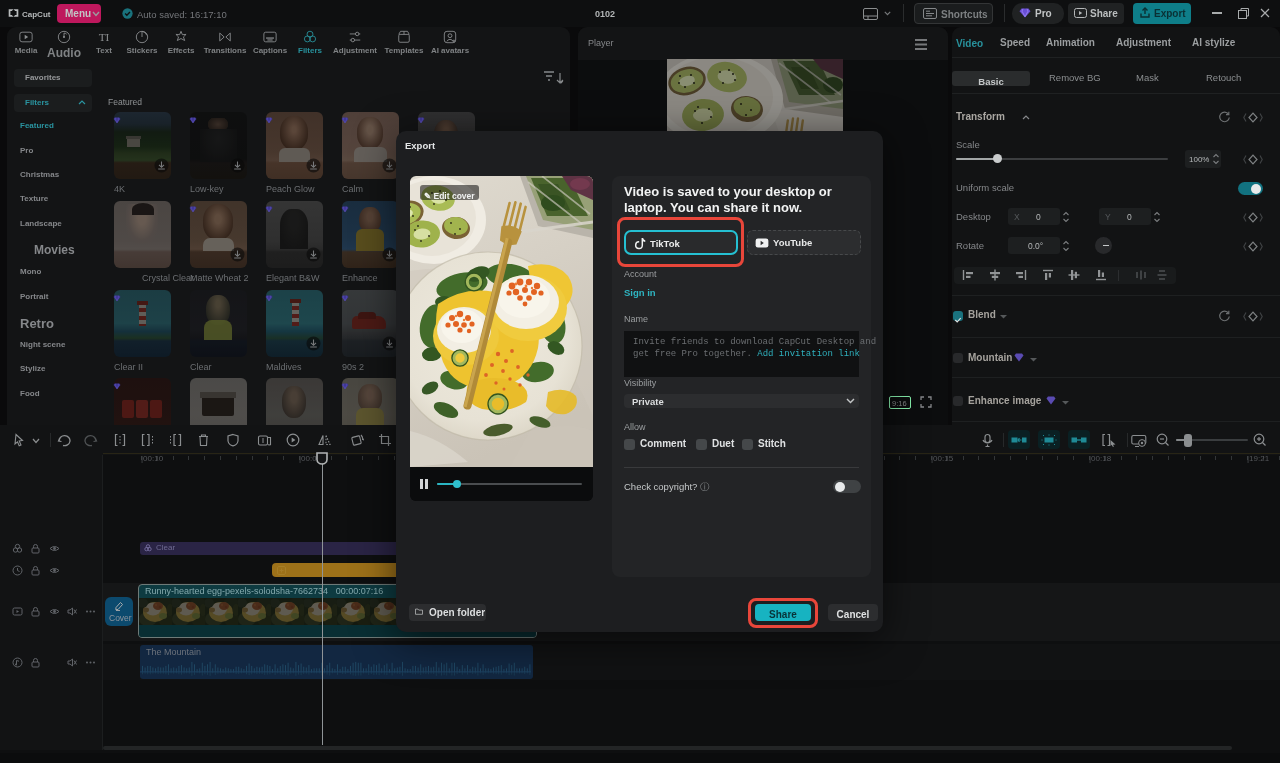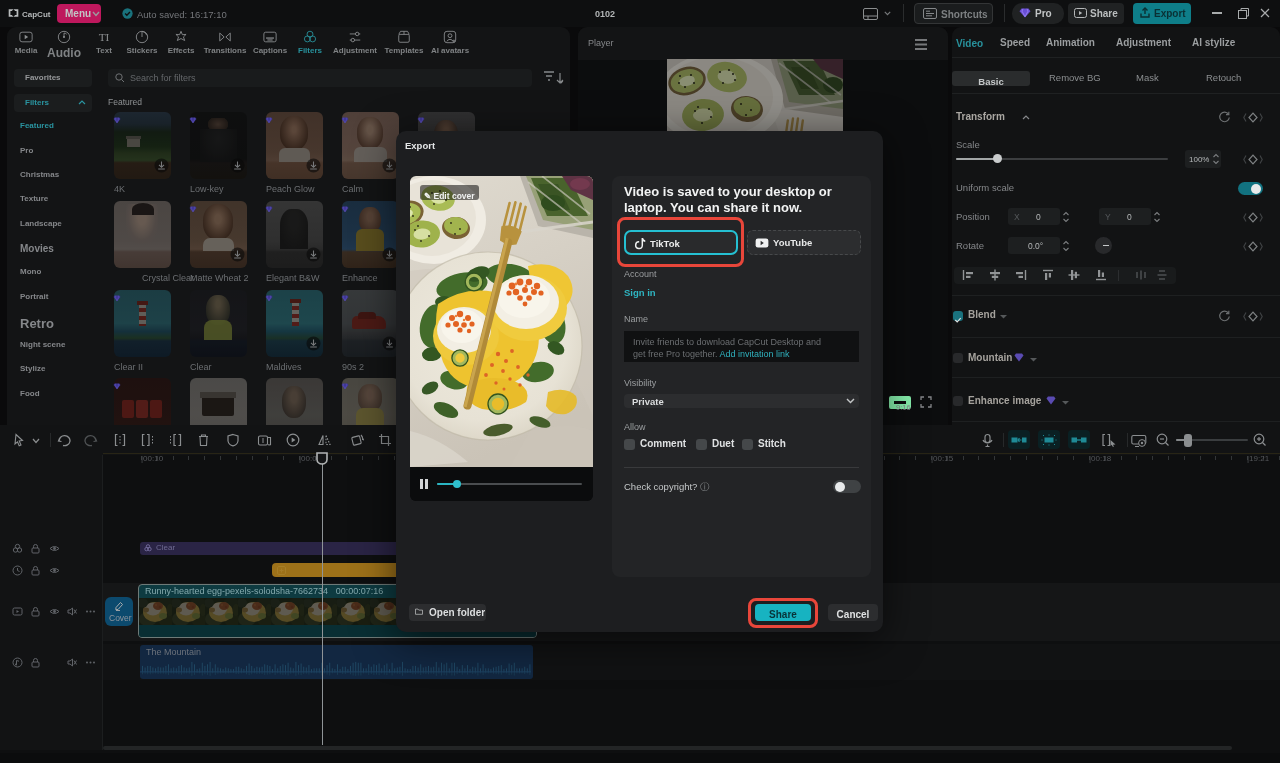--- a/index.html
+++ b/index.html
@@ -144,27 +144,20 @@
       <div class="abs txt" style="left:397px;top:19px;transform:translateX(-50%);font-size:8px;font-weight:bold;color:#7f8284;">Templates</div>
       <svg class="abs" style="left:436px;top:3px;" width="14" height="14" viewBox="0 0 16 16">
           <rect x="1.5" y="1.5" width="13" height="13" rx="3" stroke="#8b8e90" fill="none"></rect>
           <circle cx="8" cy="6.5" r="2.2" stroke="#8b8e90" fill="none"></circle>
           <path d="M4.5 13 A3.8 3.8 0 0 1 11.5 13" stroke="#8b8e90" fill="none"></path>
           <path d="M12.5 11 L12.5 14 M11 12.5 L14 12.5" stroke="#8b8e90"></path>
         </svg>
       <div class="abs txt" style="left:443px;top:19px;transform:translateX(-50%);font-size:8px;font-weight:bold;color:#7f8284;">AI avatars</div>
     </div>
 
-    <div class="abs" style="left:101px;top:42px;width:424px;height:18px;background:#191b1c;border-radius:4px;">
-      <svg class="abs" style="left:7px;top:4px;" width="10" height="10" viewBox="0 0 10 10">
-        <circle cx="4" cy="4" r="3.2" stroke="#6f7274" fill="none"></circle>
-          <line x1="6.5" y1="6.5" x2="9" y2="9" stroke="#6f7274"></line>
-      </svg>
-      <span class="abs txt" style="left:22px;top:4px;font-size:9px;color:#64676a;">Search for filters</span>
-    </div>
     <div class="abs" style="left:536px;top:42px;">
       <svg width="22" height="16" viewBox="0 0 22 16">
         <path d="M1 3 L11 3 M3 7 L9 7 M5 11 L7 11" stroke="#85888a" stroke-width="1.3"></path>
         <path d="M14 6 L17 3 L20 6 M17 3.5 L17 13" stroke="#85888a" stroke-width="1.2" fill="none" transform="translate(0,1) scale(1,-1) translate(0,-16)"></path>
         <path d="M16.2 12 L18 13.8 L19.8 12" stroke="#85888a" stroke-width="1.2" fill="none"></path>
       </svg>
     </div>
 
     <div class="abs" style="left:7px;top:42px;width:78px;height:18px;background:#1b1d1e;border-radius:4px;">
       <span class="abs txt" style="left:11px;top:4px;font-size:8px;font-weight:bold;color:#97999b;">Favorites</span>
@@ -174,21 +167,21 @@
       <svg class="abs" style="left:64px;top:6px;" width="8" height="5" viewBox="0 0 8 5">
           <path d="M1 4 L4 1 L7 4" stroke="#2a94a0" stroke-width="1.2" fill="none"></path>
         </svg>
     </div>
     <div id="sidelist">
       <div class="abs txt" style="left:13px;top:94px;font-size:8px;font-weight:bold;color:#2a94a0;">Featured</div>
       <div class="abs txt" style="left:13px;top:119px;font-size:8px;font-weight:bold;color:#85878a;">Pro</div>
       <div class="abs txt" style="left:13px;top:143px;font-size:8px;font-weight:bold;color:#85878a;">Christmas</div>
       <div class="abs txt" style="left:13px;top:167px;font-size:8px;font-weight:bold;color:#85878a;">Texture</div>
       <div class="abs txt" style="left:13px;top:192px;font-size:8px;font-weight:bold;color:#85878a;">Landscape</div>
-      <div class="abs txt" style="left:13px;top:216px;font-size:10px;font-weight:bold;color:#85878a;">Movies</div>
+      <div class="abs txt" style="left:27px;top:216px;font-size:12px;font-weight:bold;color:#85878a;">Movies</div>
       <div class="abs txt" style="left:13px;top:240px;font-size:8px;font-weight:bold;color:#85878a;">Mono</div>
       <div class="abs txt" style="left:13px;top:265px;font-size:8px;font-weight:bold;color:#85878a;">Portrait</div>
       <div class="abs txt" style="left:13px;top:289px;font-size:13px;font-weight:bold;color:#85878a;">Retro</div>
       <div class="abs txt" style="left:13px;top:313px;font-size:8px;font-weight:bold;color:#85878a;">Night scene</div>
       <div class="abs txt" style="left:13px;top:337px;font-size:8px;font-weight:bold;color:#85878a;">Stylize</div>
       <div class="abs txt" style="left:13px;top:362px;font-size:8px;font-weight:bold;color:#85878a;">Food</div>
     </div>
 
     <div class="abs txt" style="left:101px;top:70px;font-size:8.5px;color:#909395;">Featured</div>
 
@@ -427,21 +420,21 @@
         <path d="M114 84 Q124 78 136 84 L134 98 Q125 102 116 98 Z" transform="rotate(8 125 90)"></path>
         <rect x="120" y="96" width="7" height="60" rx="3.5" transform="rotate(8 123 126)"></rect>
       </g>
 
       <ellipse cx="70" cy="200" rx="85" ry="80" fill="#e0dacd"></ellipse>
       <ellipse cx="68" cy="196" rx="68" ry="64" fill="#4a6b2e"></ellipse>
       <ellipse cx="55" cy="185" rx="26" ry="20" fill="#e8c23a"></ellipse>
       <ellipse cx="92" cy="205" rx="28" ry="22" fill="#eec83e"></ellipse>
     </svg>
 
-    <div class="abs" style="left:311px;top:369px;width:22px;height:13px;border:5px solid #86efac;border-radius:2px;">
+    <div class="abs" style="left:311px;top:369px;width:22px;height:13px;border:1px solid #86efac;border-radius:2px;">
       <span class="abs txt" style="left:2px;top:2px;font-size:7.5px;color:#85878a;">9:16</span>
     </div>
     <svg class="abs" style="left:342px;top:369px;" width="12" height="12" viewBox="0 0 12 12">
       <path d="M1 4 L1 1 L4 1 M8 1 L11 1 L11 4 M11 8 L11 11 L8 11 M4 11 L1 11 L1 8" stroke="#85878a" stroke-width="1.3" fill="none"></path>
     </svg>
   </div>
 
   <div class="abs" id="rightpanel" style="left:952px;top:27px;width:328px;height:398px;background:#121314;border-radius:9px 9px 0 0;overflow:hidden;">
 
     <div class="abs txt" style="left:4px;top:11px;font-size:10px;font-weight:bold;color:#28929d;">Video</div>
@@ -488,21 +481,21 @@
         <path d="M3 1.5 L0.8 5.5 L3 9.5" stroke="#3e4143" stroke-width="1.2" fill="none"></path>
         <path d="M10 1.2 L14 5.5 L10 9.8 L6 5.5 Z" stroke="#7d8082" stroke-width="1.2" fill="none"></path>
         <path d="M17 1.5 L19.2 5.5 L17 9.5" stroke="#3e4143" stroke-width="1.2" fill="none"></path>
       </svg>
 
     <div class="abs txt" style="left:4px;top:155px;font-size:9.5px;color:#85878a;">Uniform scale</div>
     <div class="abs" style="left:286px;top:155px;width:25px;height:13px;background:#127280;border-radius:7px;">
       <div class="abs" style="left:13px;top:1.5px;width:10px;height:10px;background:#e8eaeb;border-radius:50%;"></div>
     </div>
 
-    <div class="abs txt" style="left:4px;top:184px;font-size:9.5px;color:#85878a;">Position</div>
+    <div class="abs txt" style="left:4px;top:184px;font-size:9.5px;color:#85878a;">Desktop</div>
     <div class="abs" style="left:56px;top:181px;width:52px;height:17px;background:#1d1f20;border-radius:3px;">
       <span class="abs txt" style="left:6px;top:4px;font-size:8.5px;color:#55585a;">X</span>
       <span class="abs txt" style="left:28px;top:4px;font-size:8.5px;color:#b5b8b9;">0</span>
     </div>
     <svg class="abs" style="left:110px;top:184px;" width="8" height="12" viewBox="0 0 8 12">
         <path d="M1.5 4 L4 1.5 L6.5 4" stroke="#7a7d7f" stroke-width="1.1" fill="none"></path>
         <path d="M1.5 8 L4 10.5 L6.5 8" stroke="#7a7d7f" stroke-width="1.1" fill="none"></path>
       </svg>
     <div class="abs" style="left:147px;top:181px;width:52px;height:17px;background:#1d1f20;border-radius:3px;">
       <span class="abs txt" style="left:6px;top:4px;font-size:8.5px;color:#55585a;">Y</span>
@@ -1387,21 +1380,21 @@
       <div class="abs" style="left:135px;top:54px;width:114px;height:25px;background:#2c2d2f;border:1px dashed #47494b;border-radius:6px;">
         <svg class="abs" style="left:7px;top:7px;" width="14" height="10" viewBox="0 0 15 11">
           <rect x="0.5" y="0.5" width="14" height="10" rx="2.5" fill="#f0f1f1"></rect>
           <path d="M6 3 L9.5 5.5 L6 8 Z" fill="#2c2d2f"></path>
         </svg>
         <span class="abs txt" style="left:25px;top:6px;font-size:9.5px;font-weight:bold;color:#e8e9e9;">YouTube</span>
       </div>
       <div class="abs txt" style="left:12px;top:93px;font-size:9px;color:#9b9ea0;">Account</div>
       <div class="abs txt" style="left:12px;top:111px;font-size:9.5px;font-weight:bold;color:#2fb5c2;">Sign in</div>
       <div class="abs txt" style="left:12px;top:138px;font-size:9px;color:#9b9ea0;">Name</div>
-      <div class="abs" style="left:12px;top:155px;width:235px;height:31px;background:#101112;border-radius:0;">
+      <div class="abs" style="left:12px;top:155px;width:235px;height:46px;background:#101112;border-radius:0;font-family:Liberation Mono, monospace;">
         <div class="abs txt" style="left:9px;top:6px;font-size:9px;color:#6b6e71;">Invite friends to download CapCut Desktop and</div>
         <div class="abs txt" style="left:9px;top:18px;font-size:9px;color:#6b6e71;">get free Pro together. <span style="color:#2fb0bd;">Add invitation link</span></div>
       </div>
       <div class="abs txt" style="left:12px;top:202px;font-size:9px;color:#9b9ea0;">Visibility</div>
       <div class="abs" style="left:12px;top:218px;width:235px;height:14px;background:#2c2d2f;border-radius:4px;">
         <span class="abs txt" style="left:8px;top:2px;font-size:9.5px;font-weight:bold;color:#dcdedf;">Private</span>
         <svg class="abs" style="left:222px;top:4px;" width="9" height="6" viewBox="0 0 9 6">
             <path d="M1 1 L4.5 4.6 L8 1" stroke="#c2c5c6" stroke-width="1.4" fill="none"></path>
           </svg>
       </div>

